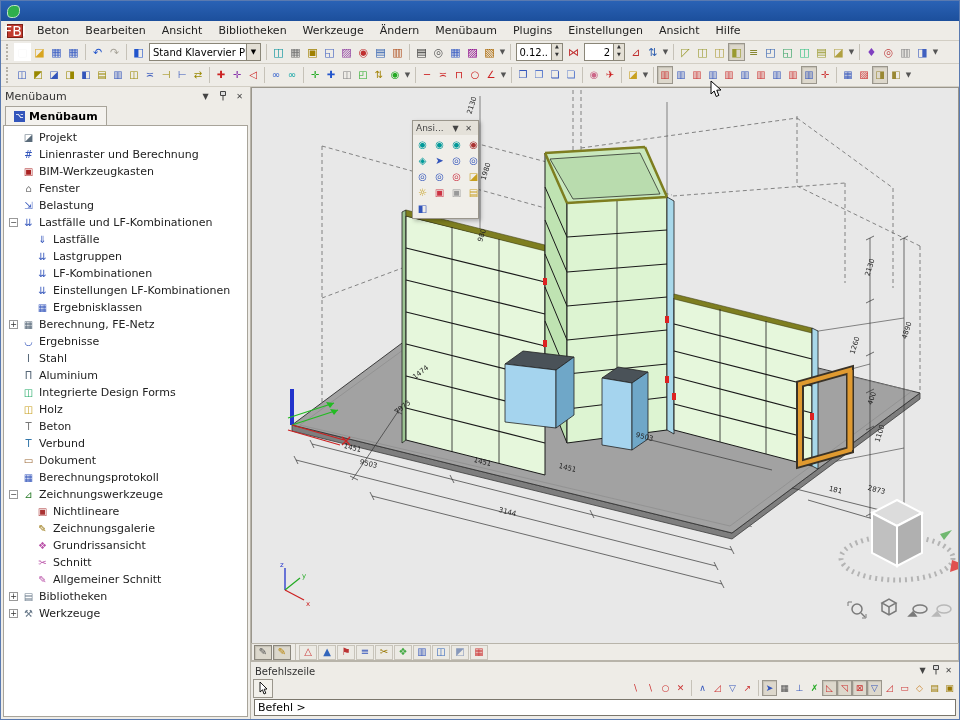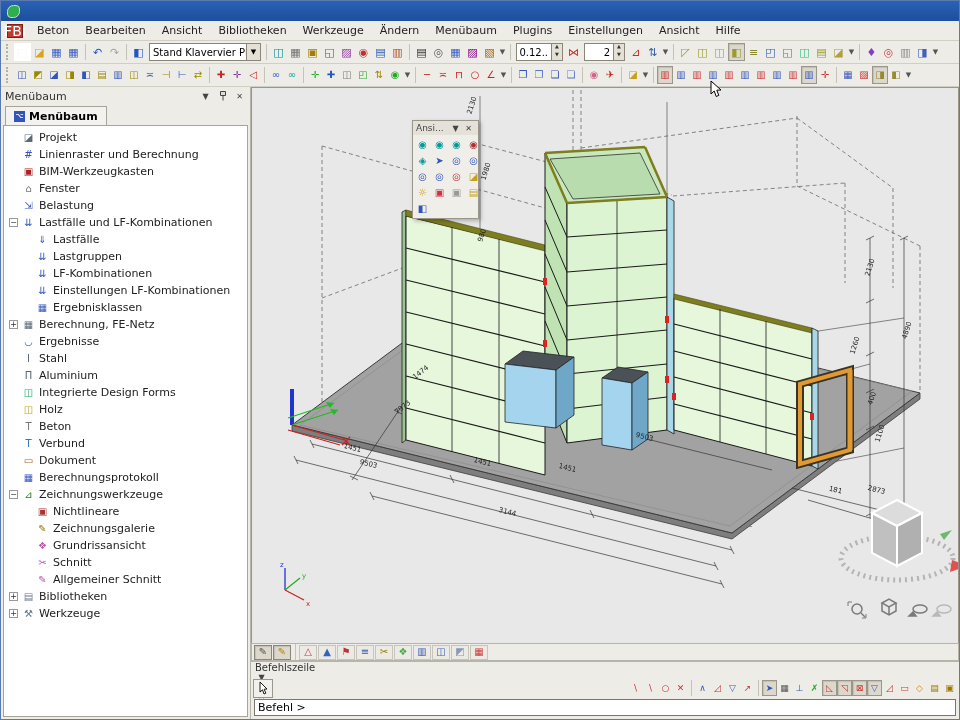--- a/index.html
+++ b/index.html
@@ -42,21 +42,21 @@
   .trow .tog { width:9px; height:9px; border:1px solid #999; background:#fff; font-size:8px; line-height:7px; text-align:center; position:absolute; left:5px; color:#333; }
   .trow .tic { width:13px; text-align:center; font-size:10px; margin-right:4px; flex:0 0 auto; }
   
   .rightcol { flex:1; display:flex; flex-direction:column; min-width:0; }
   .viewport { flex:1; background:#e8e8e8; border:1px solid #9a968c; border-bottom:none; position:relative; overflow:hidden; }
   .vtb { height:18px; background:#eeece7; border:1px solid #b8b4aa; display:flex; align-items:center; padding:0 2px; flex:0 0 auto; }
   .vtb .ti { height:15px; width:18px; font-size:10px; border:1px solid #c8c4ba; background:#eceae4; margin-right:1px; }
   .vtb .ti.pressed { background:#dcd8cc; border-color:#8a867c; }
   
   .cmdpanel { height:58px; background:#eeece7; flex:0 0 auto; display:flex; flex-direction:column; border-top:1px solid #b8b4aa; }
-  .cmdhdr { height:15px; display:flex; align-items:flex-start; font-size:10px; color:#333; padding:0 4px;flex-direction:column; }
+  .cmdhdr { height:15px; display:flex; align-items:flex-end; font-size:10px; color:#333; padding:0 4px; }
   .cmdhdr .ttl { flex:1; }
   .cmdmid { height:23px; display:flex; align-items:center; padding:0 2px; }
   .cursbtn { width:20px; height:19px; border:1px solid #9a968c; background:#f2f0ea; display:flex; align-items:center; justify-content:center; }
   .snaps { margin-left:auto; display:flex; align-items:center; }
   .snaps .ti { width:15px; height:16px; font-size:9px; }
   .cmdinput { height:17px; margin:0 3px 3px 3px; background:#fff; border:1px solid #7a766c; font-size:11px; padding:0 3px; display:flex; align-items:center; }
   .cmdinput input { border:none; outline:none; width:100%; font-size:11px; font-family:inherit; background:transparent; }
   
   .statusbar { height:16px; background:#eeece7; display:flex; align-items:stretch; gap:2px; padding:1px 2px; flex:0 0 auto; font-size:10px; color:#222; }
   .sfield { border:1px solid; border-color:#9a968c #fff #fff #9a968c; background:#eeece7; display:flex; align-items:center; padding:0 4px; }

